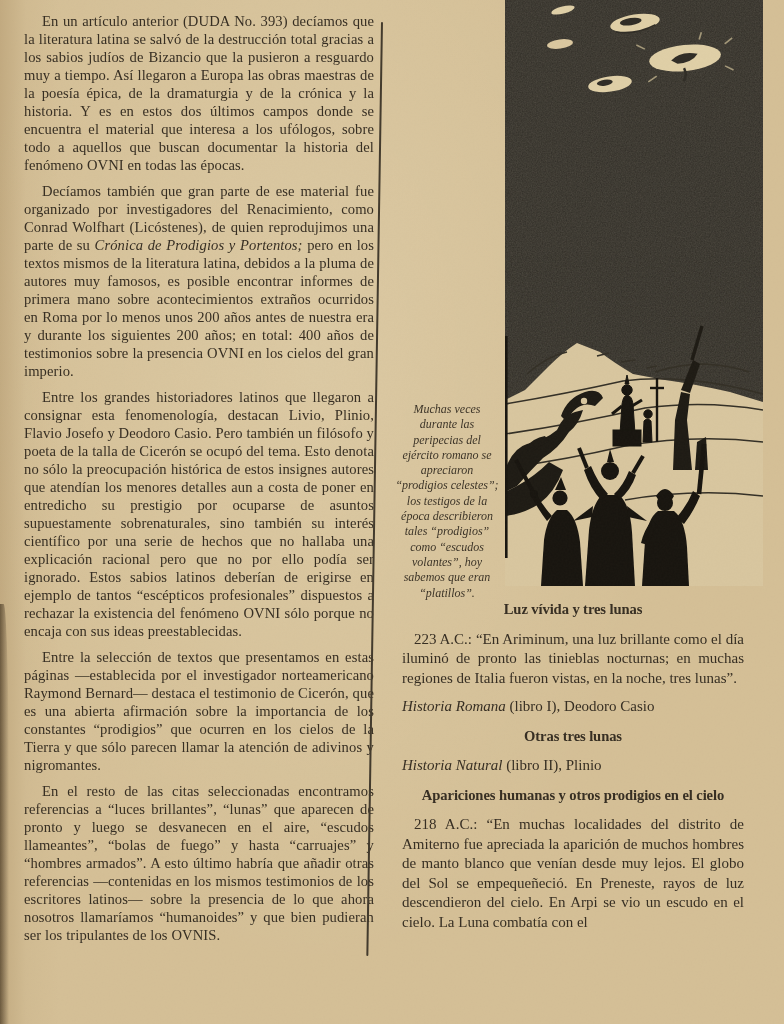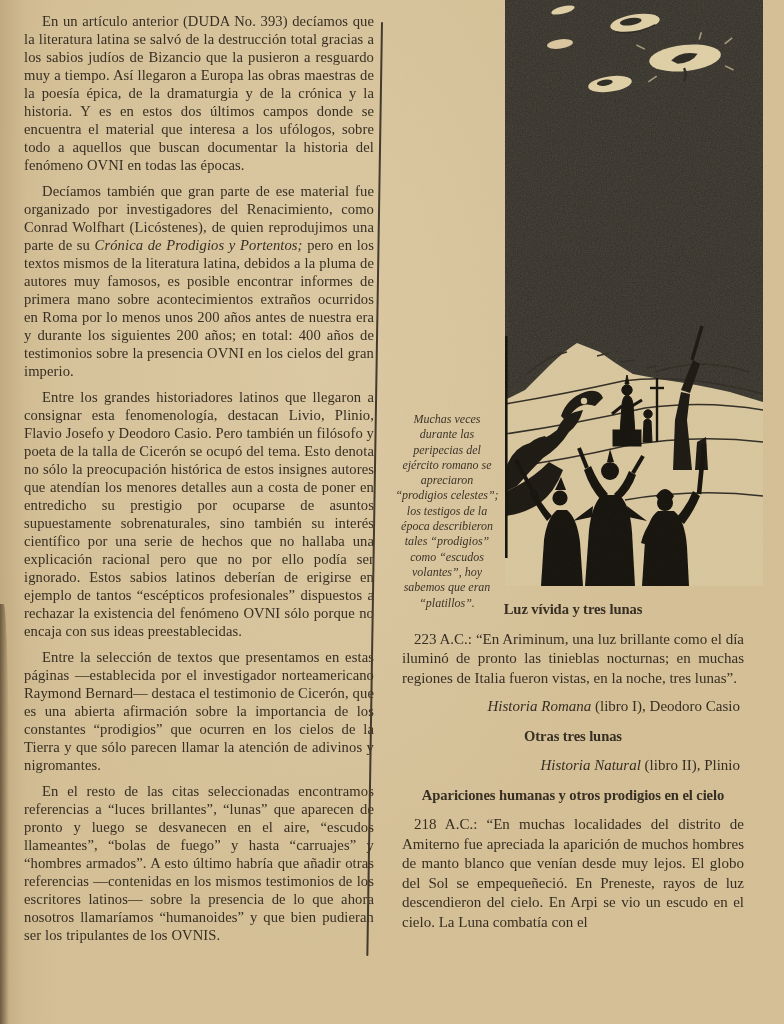--- a/index.html
+++ b/index.html
@@ -31,34 +31,34 @@
   .left-col p{margin:0 0 8px 0;text-indent:18px;}
   .divider{
     position:absolute;left:381px;top:22px;width:2px;height:934px;
     background:#41392c;transform:rotate(0.9deg);transform-origin:top center;
     border-radius:2px;
   }
   .illustration{
     position:absolute;left:505px;top:0px;width:258px;height:586px;
   }
   .caption{
-    position:absolute;left:394px;top:412px;width:106px;
+    position:absolute;left:394px;top:402px;width:106px;
     font-size:12px;line-height:15.3px;font-style:italic;
     text-align:center;color:#3b3327;
   }
   .right-col{
     position:absolute;left:393px;top:590px;width:342px;
     font-size:15px;line-height:19.5px;margin-left:9px;
   }
   .section-heading{
     font-weight:bold;text-align:center;font-size:14.6px;
     margin:10px 0 10px 0;letter-spacing:-0.1px;
   }
   .quote{margin:0 0 9px 0;text-align:justify;text-indent:12px;}
-  .source{text-align:right;margin:4px 4px 10px 0;}
+  .source{margin:4px 4px 10px 0;}
   .it{font-style:italic;}
 </style>
 </head>
 <body>
 
 <div class="page">
 
   <div class="left-col">
     <p>En un artículo anterior (DUDA No. 393) decíamos que la literatura latina se salvó de la destrucción total gracias a los sabios judíos de Bizancio que la pusieron a resguardo muy a tiempo. Así llegaron a Europa las obras maestras de la poesía épica, de la dramaturgia y de la crónica y la historia. Y es en estos dos últimos campos donde se encuentra el material que interesa a los ufólogos, sobre todo a aquellos que buscan documentar la historia del fenómeno OVNI en todas las épocas.</p>
     <p><span>Decíamos también que gran parte de ese material fue organizado por investigadores del Renacimiento, como Conrad Wolfhart (Licóstenes), de quien reprodujimos una parte de su </span><span class="it">Crónica de Prodigios y Portentos;</span><span> pero en los textos mismos de la literatura latina, debidos a la pluma de autores muy famosos, es posible encontrar informes de primera mano sobre acontecimientos extraños ocurridos en Roma por lo menos unos 200 años antes de nuestra era y durante los siguientes 200 años; en total: 400 años de testimonios sobre la presencia OVNI en los cielos del gran imperio.</span></p>

